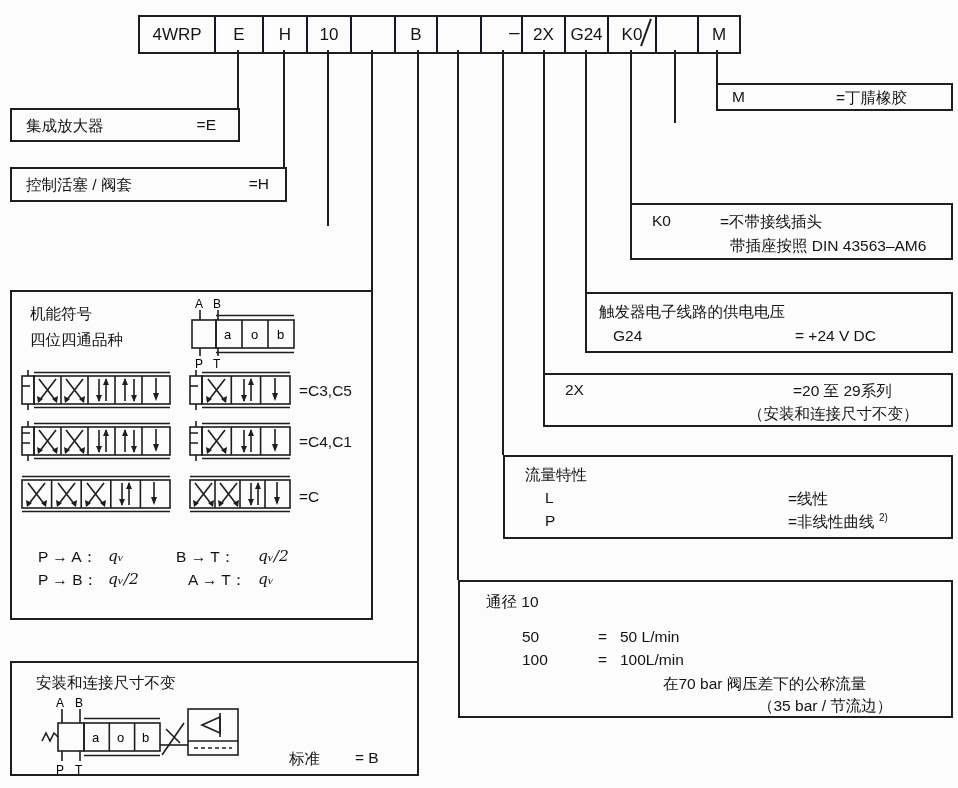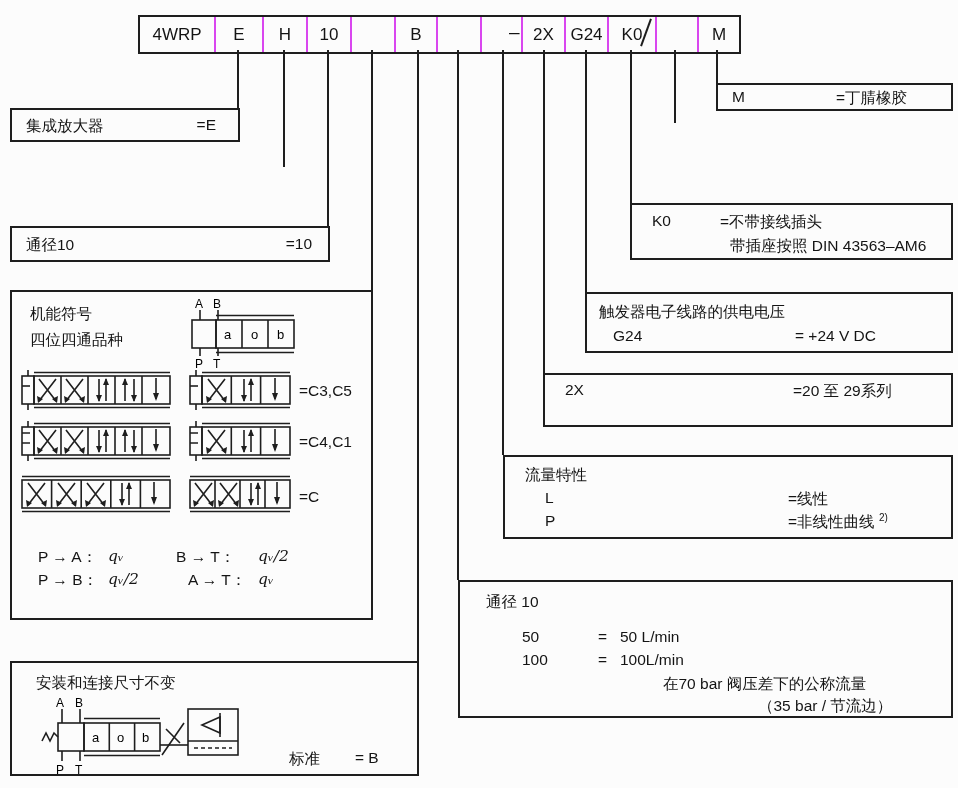--- a/index.html
+++ b/index.html
@@ -4,21 +4,21 @@
 <style>
   html,body{margin:0;padding:0;background:#e9e9e9;}
   #stage{
     position:relative;width:958px;height:788px;background:#fcfcfc;
     font-family:"Liberation Sans","DejaVu Sans",sans-serif;color:#141414;
     overflow:hidden;
   }
   .box{position:absolute;border:2px solid #1e1e1e;box-sizing:border-box;}
   .vline{position:absolute;width:2px;background:#1e1e1e;}
   .code-row{position:absolute;left:138px;top:15px;height:35px;display:flex;border:2px solid #1e1e1e;box-sizing:content-box;background:#fcfcfc;}
-  .code-cell{display:flex;align-items:center;justify-content:center;font-size:17px;border-right:2px solid #d946ef;box-sizing:border-box;height:35px;}
+  .code-cell{display:flex;align-items:center;justify-content:center;font-size:17px;border-right:2px solid #0f172a;box-sizing:border-box;height:35px;}
   .code-cell:last-child{border-right:none;}
   .abs{position:absolute;white-space:nowrap;}
   .val{font-size:15.5px;}
   .qv{font-family:"DejaVu Serif","Liberation Serif",serif;font-style:italic;}
   sup{font-size:10px;}
   svg{position:absolute;overflow:visible;}
   .sline{stroke:#1e1e1e;stroke-width:1.6;fill:none;}
 </style>
 </head>
 <body>
@@ -78,25 +78,25 @@
   <div class="vline" style="left:585px;top:50px;height:242px"></div>
   <div class="vline" style="left:630px;top:50px;height:153px"></div>
   <div class="vline" style="left:674px;top:50px;height:73px"></div>
   <div class="vline" style="left:716px;top:50px;height:33px"></div>
 
   <div class="box" style="left:10px;top:108px;width:230px;height:34px">
     <span class="abs val" style="left:14px;top:6px">集成放大器</span>
     <span class="abs val" style="right:22px;top:6px">=E</span>
   </div>
 
-
-  <div class="box" style="left:10px;top:226px;width:320px;height:36px">
-    <span class="abs val" style="left:14px;top:7px">通径10</span>
-    <span class="abs val" style="right:16px;top:7px">=10</span>
-  </div>
+  <div class="box" style="left:10px;top:167px;width:277px;height:35px">
+    <span class="abs val" style="left:14px;top:6px">控制活塞 / 阀套</span>
+    <span class="abs val" style="right:16px;top:6px">=H</span>
+  </div>
+
 
   <div class="box" style="left:10px;top:290px;width:363px;height:330px">
     <span class="abs val" style="left:18px;top:12px">机能符号</span>
     <span class="abs val" style="left:18px;top:38px">四位四通品种</span>
 
     <svg style="left:178px;top:6px" width="110" height="72">
       <g class="sline">
         <path d="M10 12 V22 M28 12 V22"></path>
         <rect x="2" y="22" width="24" height="28"></rect>
         <path d="M26 17.5 H104 M26 54.5 H104"></path>
@@ -253,20 +253,21 @@
 
   <div class="box" style="left:585px;top:292px;width:368px;height:61px">
     <span class="abs val" style="left:12px;top:8px">触发器电子线路的供电电压</span>
     <span class="abs val" style="left:26px;top:33px">G24</span>
     <span class="abs val" style="left:208px;top:33px">= +24 V DC</span>
   </div>
 
   <div class="box" style="left:543px;top:373px;width:410px;height:54px">
     <span class="abs val" style="left:20px;top:6px">2X</span>
     <span class="abs val" style="left:248px;top:6px">=20 至 29系列</span>
+    <span class="abs val" style="left:203px;top:29px">（安装和连接尺寸不变）</span>
   </div>
 
   <div class="box" style="left:503px;top:455px;width:450px;height:84px">
     <span class="abs val" style="left:20px;top:8px">流量特性</span>
     <span class="abs val" style="left:40px;top:32px">L</span>
     <span class="abs val" style="left:283px;top:32px">=线性</span>
     <span class="abs val" style="left:40px;top:55px">P</span>
     <span class="abs val" style="left:283px;top:55px"><span>=非线性曲线</span> <sup>2)</sup></span>
   </div>
 

